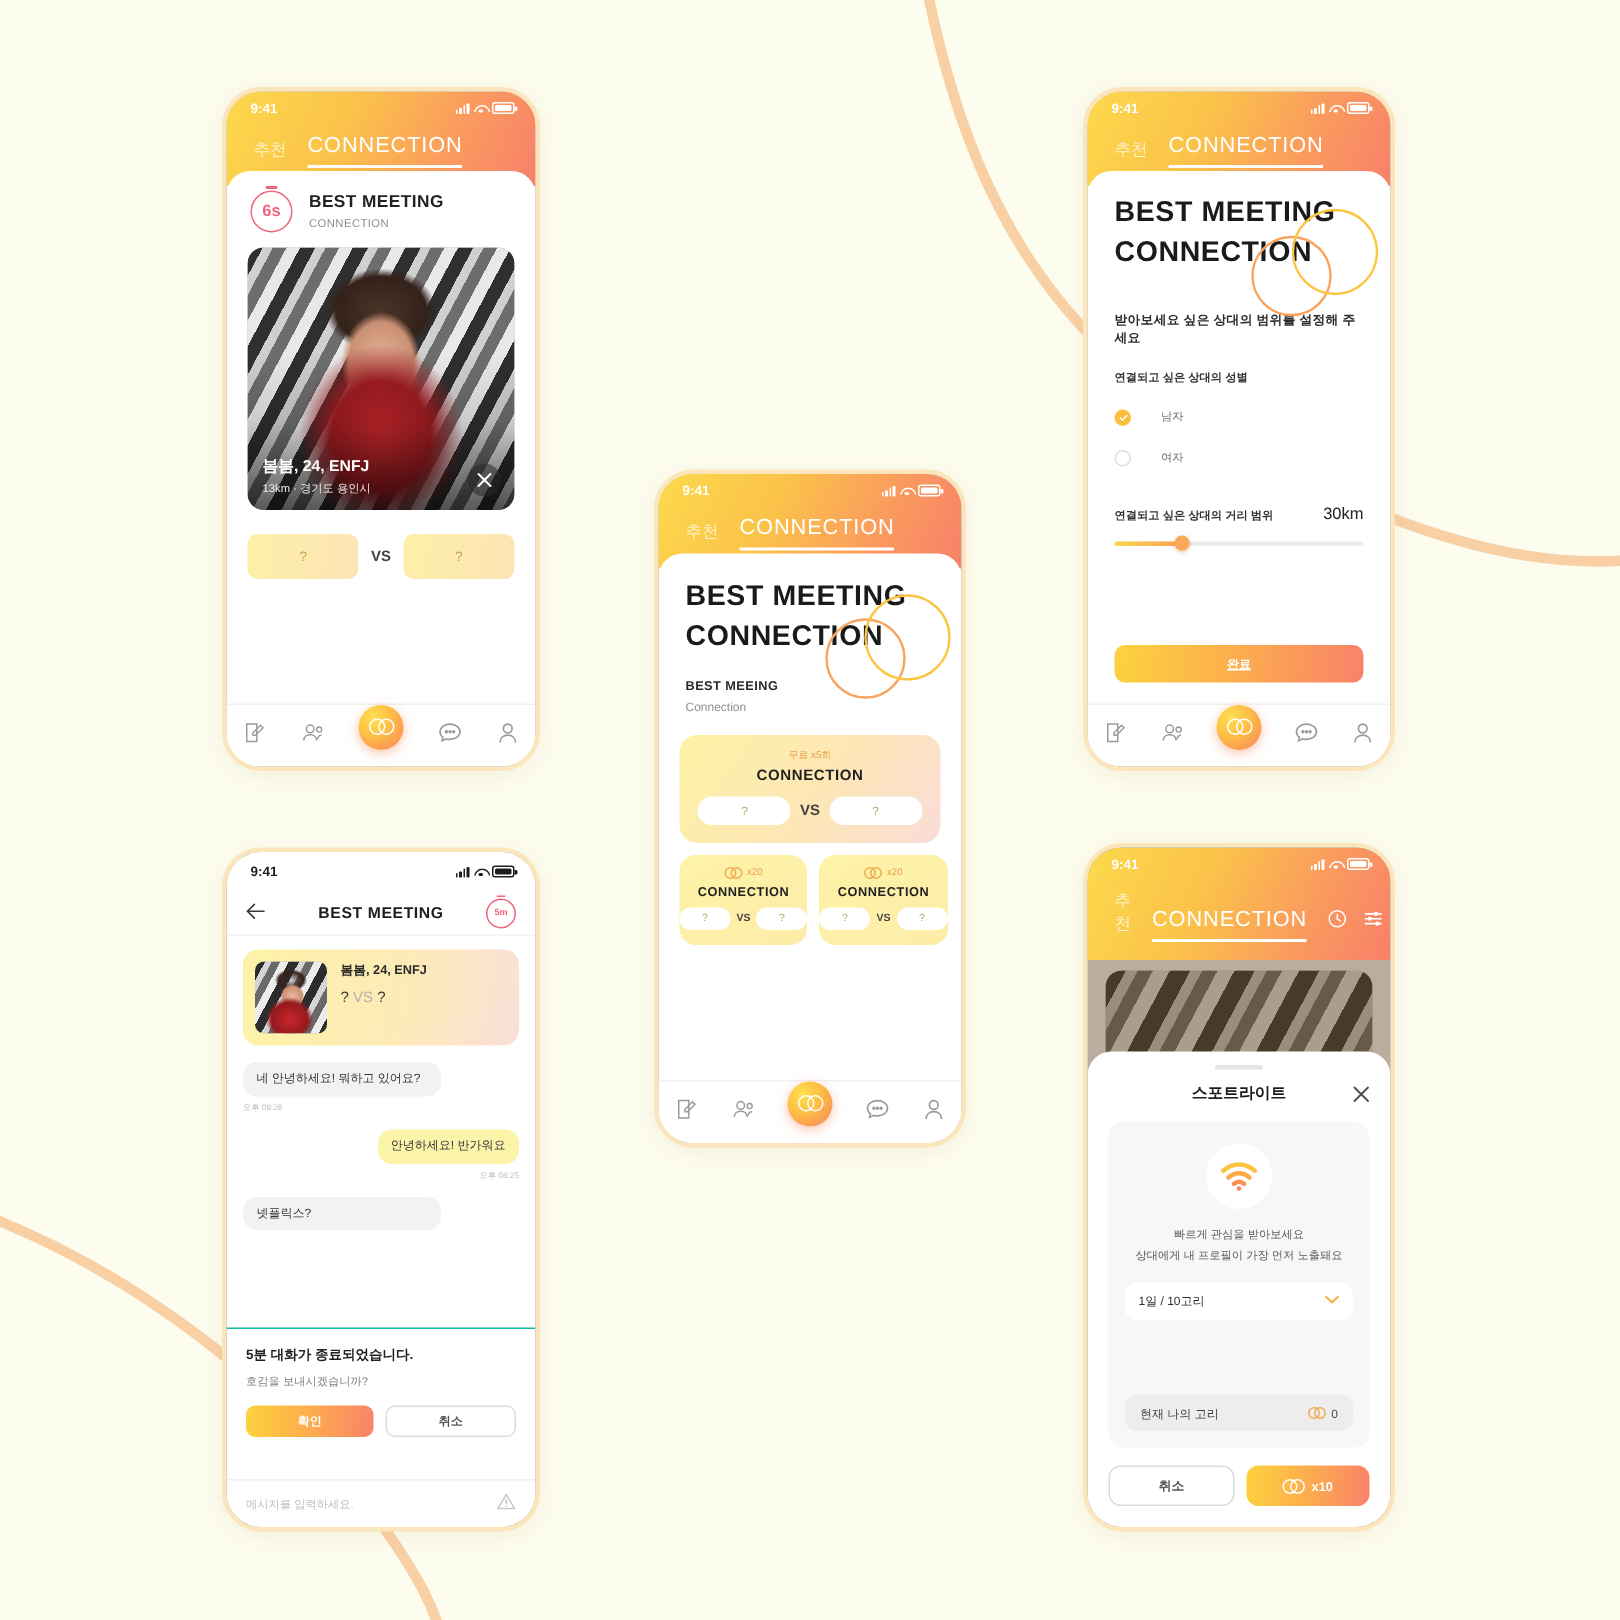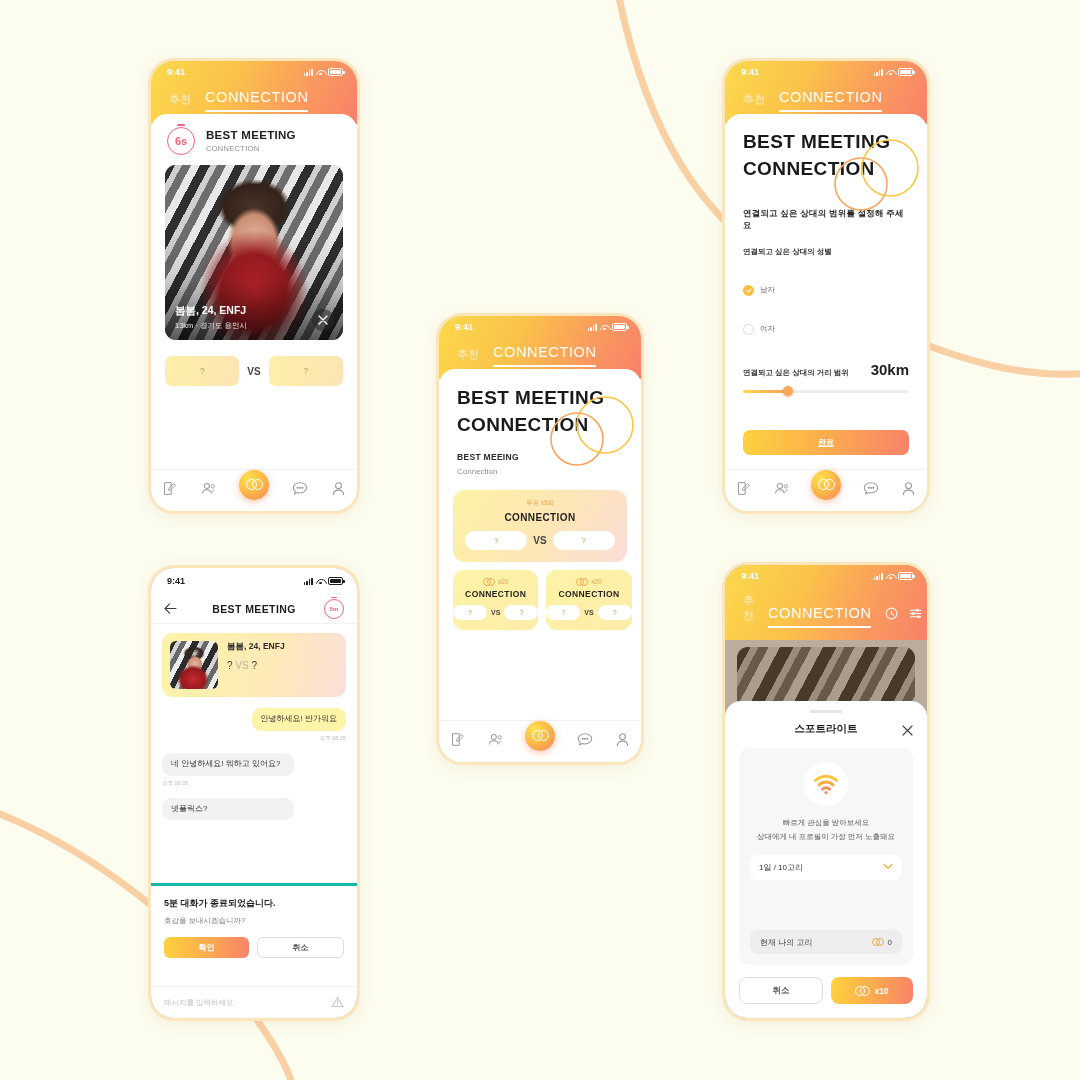--- a/index.html
+++ b/index.html
@@ -125,25 +125,25 @@
   .sm-card .card-title { font-size:8.5px; margin-top:3px; }
   .sm-card .chip { width:34px;height:15px; font-size:7px; }
   .sm-card .card-vs { gap:4px; margin-top:6px; }
   .sm-card .vs-lbl { font-size:7px; }
 
   
   #p3 { left: 722px; top: 58px; width: 208px; height: 456px; }
   .set-body { padding: 15px 18px 0; flex:1; position:relative; }
   .set-q { font-size: 8.5px; font-weight: bold; color:#2c2c2c; margin-top: 25px; letter-spacing:.2px; }
   .set-q2 { font-size: 7.5px; font-weight:bold; color:#333; margin-top: 15px; }
-  .radio-row { display:flex; align-items:center; gap:6px; margin-top: 28px; font-size:7.5px; color:#6c6c6c; }
+  .radio-row { display:flex; align-items:center; gap:20px; margin-top: 16px; font-size:7.5px; color:#6c6c6c; }
   .radio { width:11px;height:11px;border-radius:50%;border:1.2px solid #dcdcdc; flex:none; display:flex;align-items:center;justify-content:center; }
   .radio.on { background:#fbbf3d; border-color:#fbbf3d; }
   .dist-row { display:flex; justify-content:space-between; align-items:baseline; margin-top:26px; }
-  .dist-val { font-size:15px; font-weight:bold; color:#222; }
+  .dist-val { font-size:11px; font-weight:normal; color:#222; }
   .slider { margin-top:12px; height:3px; background:#ececec; border-radius:2px; position:relative; }
   .slider .fill { position:absolute;left:0;top:0;height:100%;width:27%;border-radius:2px;background:linear-gradient(90deg,#fdd64a,#f9a158); }
   .slider .knob { position:absolute; left:27%; top:50%; transform:translate(-50%,-50%); width:10px;height:10px;border-radius:50%;
     background:#f9a957; box-shadow:0 1px 3px rgba(230,140,70,.6); }
   .done-btn { margin: 0 18px 14px; height:25px; border-radius:7px; font-size:8px; }
 
   
   #p4 { left: 148px; top: 565px; width: 212px; height: 456px; }
   .chat-hdr { height:30px; display:flex; align-items:center; padding:0 13px; border-bottom:1px solid #f2f2f2; flex:none; position:relative; }
   .chat-hdr .ttl { position:absolute; left:0; right:0; text-align:center; font-size:10.5px; font-weight:bold; letter-spacing:.4px; color:#1d1d1d; }
@@ -163,21 +163,21 @@
   }
   .intro-name { font-size:8.5px; font-weight:bold; color:#2b2b2b; }
   .intro-vs { font-size:10px; color:#3d3d3d; margin-top:7px; }
   .intro-vs span { color:#b2b2b2; }
   .msg-row { margin-top:11px; display:flex; flex-direction:column; }
   .msg-row.me { align-items:flex-end; }
   .bubble { max-width:72%; border-radius:9px; padding:6px 9px; font-size:8px; color:#333; line-height:1.35; }
   .bubble.me { background:#fcf4a9; }
   .bubble.you { background:#f2f2f2; }
   .stamp { font-size:5.5px; color:#bcbcbc; margin-top:4px; }
-  .sys-box { border-top:3px solid #14b8a6; padding:11px 13px 0; }
+  .sys-box { border-top:1px solid #14b8a6; padding:11px 13px 0; }
   .sys-t1 { font-size:9px; font-weight:bold; color:#1f1f1f; }
   .sys-t2 { font-size:7.5px; color:#7d7d7d; margin-top:6px; }
   .sys-btns { display:flex; gap:8px; margin-top:11px; }
   .sys-btns .b { flex:1; height:21px; border-radius:6px; font-size:8px; display:flex;align-items:center;justify-content:center; }
   .b.ghost { border:1px solid #dcdcdc; color:#555; background:#fff; font-weight:bold; }
   .chat-input { height:32px; border-top:1px solid #f0f0f0; display:flex; align-items:center; padding:0 13px; flex:none; }
   .chat-input .ph { font-size:7.5px; color:#bdbdbd; flex:1; }
 
   
   #p5 { left: 722px; top: 562px; width: 208px; height: 459px; }
@@ -438,21 +438,21 @@
 
   <div class="sheet">
     <div class="set-body">
       <svg class="venn" style="right:8px; top:22px; width:92px; height:78px;" viewBox="0 0 92 78">
         <circle cx="34" cy="48" r="26" fill="none" stroke="#f8a45e" stroke-width="1.6"></circle>
         <circle cx="63" cy="32" r="28" fill="none" stroke="#fbc53f" stroke-width="1.6"></circle>
       </svg>
       <div class="title-xl">BEST MEETING</div>
       <div class="title-xl">CONNECTION</div>
 
-      <div class="set-q">연결되고 싶은 상대의 범위를 설정해 주세요</div>
+      <div class="set-q">받아보세요 싶은 상대의 범위를 설정해 주세요</div>
       <div class="set-q2">연결되고 싶은 상대의 성별</div>
 
       <div class="radio-row">
         <span class="radio on">
           <svg width="6" height="5" viewBox="0 0 8 6">
                 <path d="M1 3l2 2 4-4" stroke="#fff" stroke-width="1.4" fill="none" stroke-linecap="round"></path>
               </svg>
         </span>
         <span>남자</span>
       </div>
@@ -537,27 +537,27 @@
       <div>
         <div class="intro-name">봄봄, 24, ENFJ</div>
         <div class="intro-vs">
           <b style="font-weight:normal">?</b>
           <span>VS</span>
           <b style="font-weight:normal">?</b>
         </div>
       </div>
     </div>
 
+    <div class="msg-row">
+      <div class="bubble you">네 안녕하세요! 뭐하고 있어요?</div>
+      <div class="stamp">오후 08:26</div>
+    </div>
     <div class="msg-row me">
       <div class="bubble me">안녕하세요! 반가워요</div>
       <div class="stamp">오후 08:25</div>
-    </div>
-    <div class="msg-row">
-      <div class="bubble you">네 안녕하세요! 뭐하고 있어요?</div>
-      <div class="stamp">오후 08:26</div>
     </div>
     <div class="msg-row">
       <div class="bubble you">넷플릭스?</div>
     </div>
 
   </div>
 
   <div class="sys-box">
     <div class="sys-t1">5분 대화가 종료되었습니다.</div>
     <div class="sys-t2">호감을 보내시겠습니까?</div>

